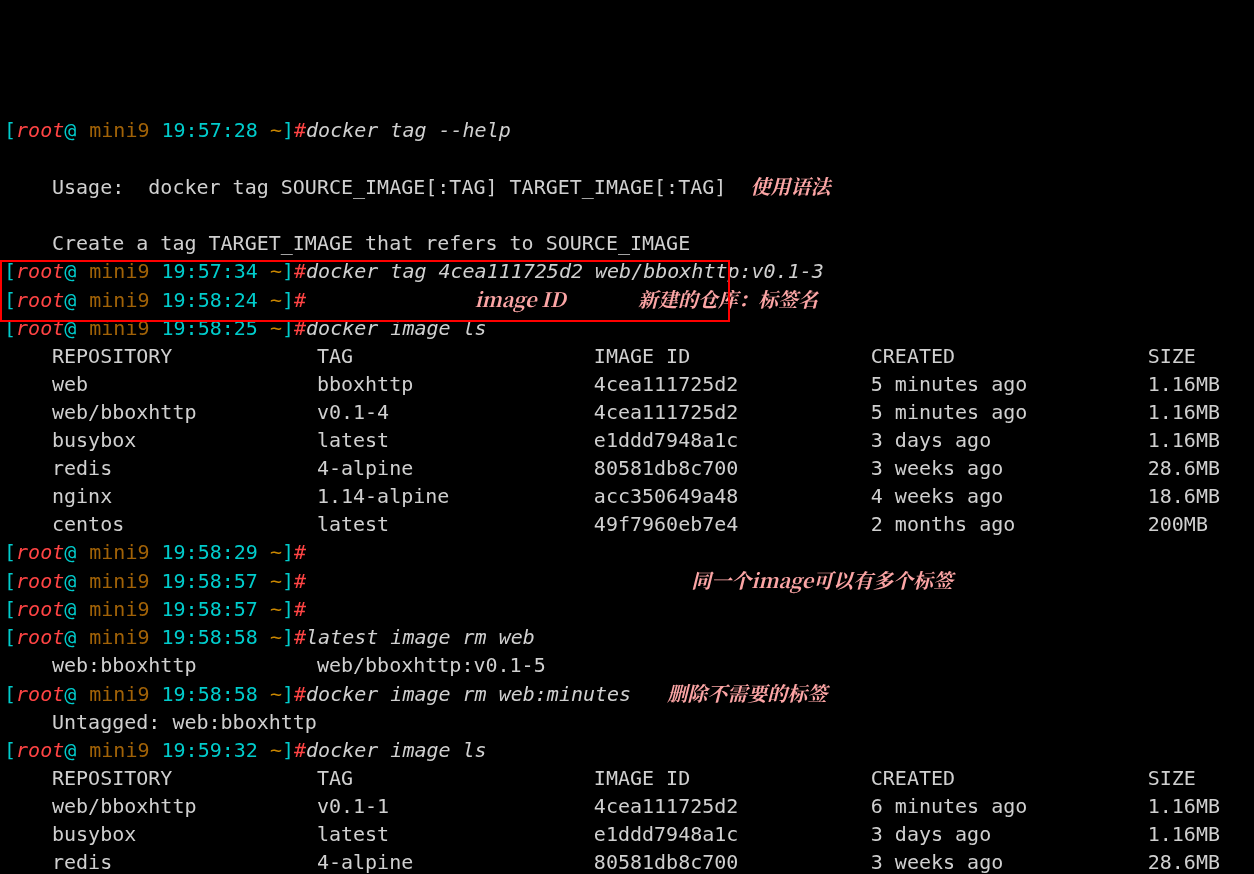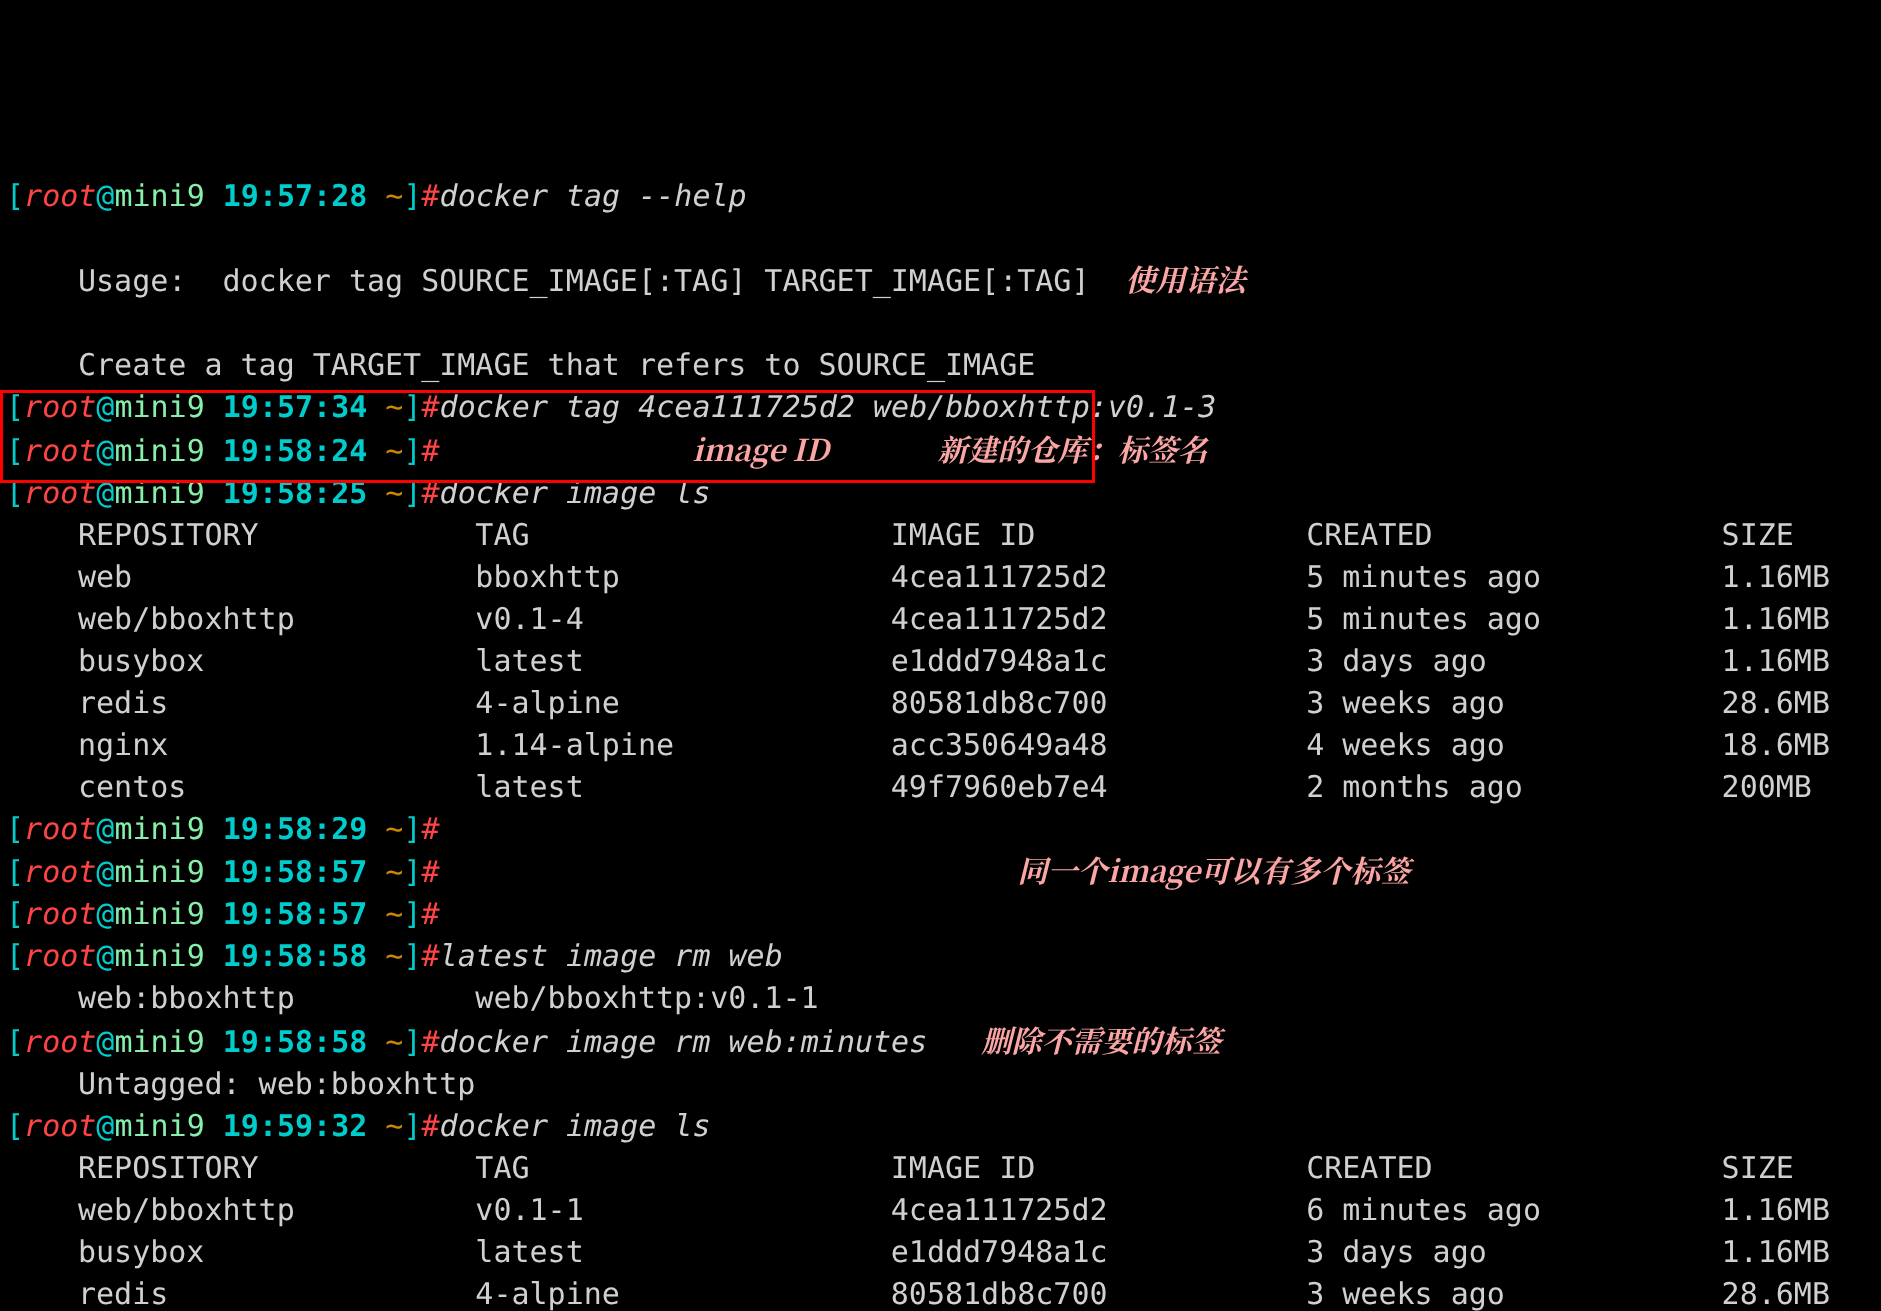--- a/index.html
+++ b/index.html
@@ -12,22 +12,22 @@
     white-space: pre;
     padding: 4px 4px;
     position: relative;
     width: 1254px;
     height: 874px;
     overflow: hidden;
   }
   .prompt-open   { color: #00cccc; }
   .prompt-user   { color: #ff4444; font-style: italic; }
   .prompt-at     { color: #00cccc; }
-  .prompt-host   { color: #86efac; }
-  .prompt-time   { color: #00cccc; font-weight: bold; }
+  .prompt-host   { color: #a16207; margin-left: 13px; }
+  .prompt-time   { color: #00cccc; }
   .prompt-path   { color: #cc8800; }
   .prompt-close  { color: #00cccc; }
   .prompt-hash   { color: #ff4444; }
   .cmd           { color: #d0d0d0; font-style: italic; }
   .out           { color: #d0d0d0; margin-left: 48px; }
   .anno          { color: #fca5a5; font-family: "SimSun","Songti SC","Noto Serif CJK SC",serif; font-weight: bold; font-style: italic;}
   .red-box {
     border: 2px solid #ff0000;
     position: absolute;
     pointer-events: none;
@@ -50,21 +50,21 @@
 <span class="out">web                   bboxhttp               4cea111725d2           5 minutes ago          1.16MB</span>
 <span class="out">web/bboxhttp          v0.1-4                 4cea111725d2           5 minutes ago          1.16MB</span>
 <span class="out">busybox               latest                 e1ddd7948a1c           3 days ago             1.16MB</span>
 <span class="out">redis                 4-alpine               80581db8c700           3 weeks ago            28.6MB</span>
 <span class="out">nginx                 1.14-alpine            acc350649a48           4 weeks ago            18.6MB</span>
 <span class="out">centos                latest                 49f7960eb7e4           2 months ago           200MB</span>
 <span class="prompt-open">[</span><span class="prompt-user">root</span><span class="prompt-at">@</span><span class="prompt-host">mini9</span><span class="prompt-time"> 19:58:29 </span><span class="prompt-path">~</span><span class="prompt-close">]</span><span class="prompt-hash">#</span><span class="cmd"></span>
 <span class="prompt-open">[</span><span class="prompt-user">root</span><span class="prompt-at">@</span><span class="prompt-host">mini9</span><span class="prompt-time"> 19:58:57 </span><span class="prompt-path">~</span><span class="prompt-close">]</span><span class="prompt-hash">#</span><span class="cmd">                                </span><span class="anno">同一个image可以有多个标签</span>
 <span class="prompt-open">[</span><span class="prompt-user">root</span><span class="prompt-at">@</span><span class="prompt-host">mini9</span><span class="prompt-time"> 19:58:57 </span><span class="prompt-path">~</span><span class="prompt-close">]</span><span class="prompt-hash">#</span><span class="cmd"></span>
 <span class="prompt-open">[</span><span class="prompt-user">root</span><span class="prompt-at">@</span><span class="prompt-host">mini9</span><span class="prompt-time"> 19:58:58 </span><span class="prompt-path">~</span><span class="prompt-close">]</span><span class="prompt-hash">#</span><span class="cmd">latest image rm web</span>
-<span class="out">web:bboxhttp          web/bboxhttp:v0.1-1</span>
+<span class="out">web:bboxhttp          web/bboxhttp:v0.1-5</span>
 <span class="prompt-open">[</span><span class="prompt-user">root</span><span class="prompt-at">@</span><span class="prompt-host">mini9</span><span class="prompt-time"> 19:58:58 </span><span class="prompt-path">~</span><span class="prompt-close">]</span><span class="prompt-hash">#</span><span class="cmd">docker image rm web:minutes</span>   <span class="anno">删除不需要的标签</span>
 <span class="out">Untagged: web:bboxhttp</span>
 <span class="prompt-open">[</span><span class="prompt-user">root</span><span class="prompt-at">@</span><span class="prompt-host">mini9</span><span class="prompt-time"> 19:59:32 </span><span class="prompt-path">~</span><span class="prompt-close">]</span><span class="prompt-hash">#</span><span class="cmd">docker image ls</span>
 <span class="out">REPOSITORY            TAG                    IMAGE ID               CREATED                SIZE</span>
 <span class="out">web/bboxhttp          v0.1-1                 4cea111725d2           6 minutes ago          1.16MB</span>
 <span class="out">busybox               latest                 e1ddd7948a1c           3 days ago             1.16MB</span>
 <span class="out">redis                 4-alpine               80581db8c700           3 weeks ago            28.6MB</span>
 
 
 

